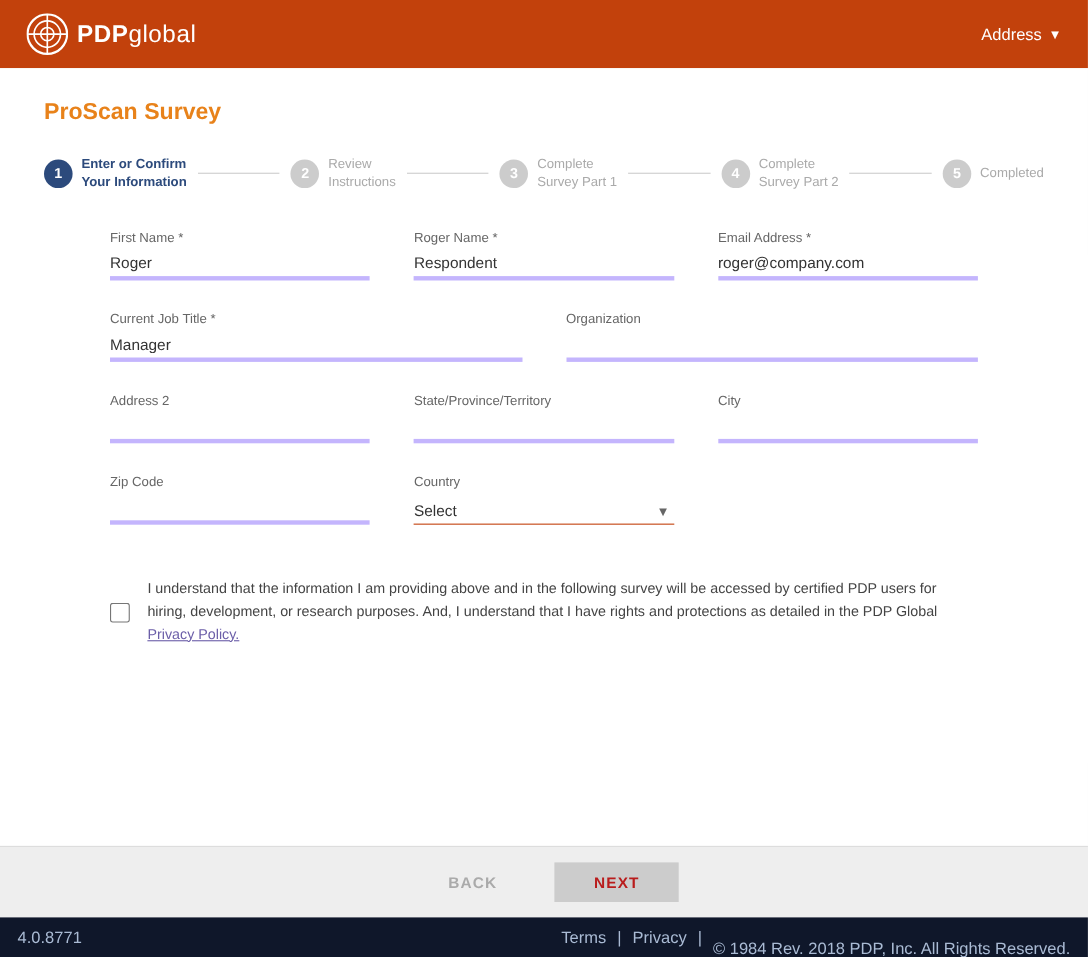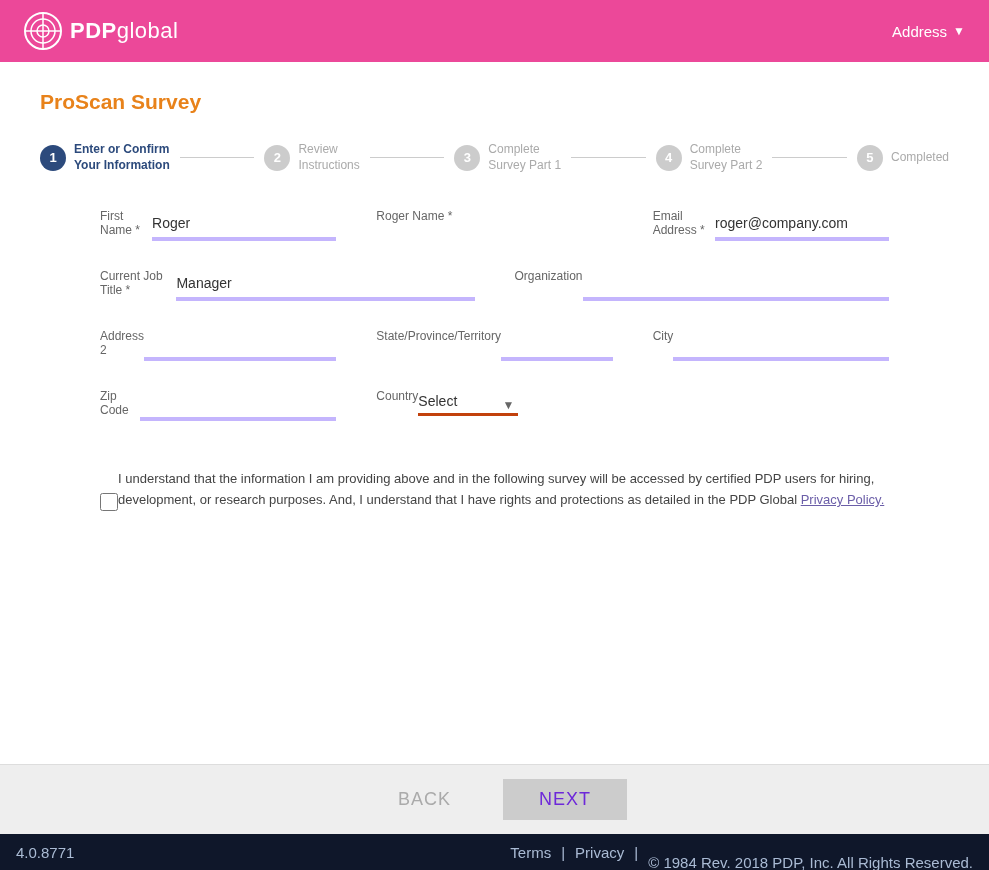--- a/index.html
+++ b/index.html
@@ -1,20 +1,20 @@
 <!DOCTYPE html>
 <html><head>
   <meta charset="utf-8">
   <style>
     * { box-sizing: border-box; margin: 0; padding: 0; }
     body { font-family: 'Segoe UI', Arial, sans-serif; background: #f5f5f5; min-height: 870px; display: flex; flex-direction: column; }
 
     
     .header {
-      background: #ec4899;
+      background: #c2410c;
       height: 62px;
       display: flex;
       align-items: center;
       justify-content: space-between;
       padding: 0 24px;
     }
     .header-logo {
       display: flex;
       align-items: center;
       gap: 8px;
@@ -112,20 +112,22 @@
       padding: 0 60px;
     }
     .form-row {
       display: flex;
       gap: 40px;
       margin-bottom: 28px;
     }
     .form-field {
       flex: 1;
       display: flex;
+      flex-direction: column;
+      justify-content: space-between;
     }
     .field-label {
       font-size: 12px;
       color: #666666;
       margin-bottom: 4px;
     }
     .field-input {
       border: none;
       border-bottom: 4px solid #c4b5fd;
       padding: 4px 0;
@@ -138,21 +140,21 @@
     .field-input::placeholder {
       color: #aaaaaa;
     }
 
     
     .select-wrapper {
       position: relative;
     }
     .field-select {
       border: none;
-      border-bottom: 3px solid #c2410c;
+      border-bottom: 1px solid #c2410c;
       padding: 4px 0;
       font-size: 14px;
       color: #333333;
       outline: none;
       background: transparent;
       width: 100%;
       appearance: none;
       cursor: pointer;
     }
     .select-arrow {
@@ -162,21 +164,22 @@
       transform: translateY(-50%);
       pointer-events: none;
       color: #666;
       font-size: 12px;
     }
 
     
     .consent-section {
       padding: 20px 60px;
       display: flex;
-      align-items: flex-end;
+      align-items: center;
+      gap: 16px;
       margin-top: 20px;
     }
     .consent-checkbox {
       width: 18px;
       height: 18px;
       margin-top: 2px;
       cursor: pointer;
       flex-shrink: 0;
     }
     .consent-text {
@@ -194,34 +197,34 @@
     .button-bar {
       background: #eeeeee;
       padding: 14px 40px;
       display: flex;
       justify-content: center;
       gap: 16px;
       border-top: 1px solid #dddddd;
     }
     .btn {
       padding: 10px 36px;
-      font-size: 18px;
-      font-weight: 400;
+      font-size: 14px;
+      font-weight: 700;
       border: none;
       cursor: pointer;
       letter-spacing: 1px;
       text-transform: uppercase;
     }
     .btn-back {
       background: transparent;
       color: #aaaaaa;
     }
     .btn-next {
       background: #cccccc;
-      color: #6d28d9;
+      color: #b91c1c;
     }
 
     
     .bottom-footer {
       background: #0f172a;
       height: 36px;
       display: flex;
       align-items: center;
       justify-content: space-between;
       padding: 0 16px;
@@ -307,20 +310,21 @@
 
   <div class="form-section">
 
     <div class="form-row">
       <div class="form-field">
         <label class="field-label">First Name *</label>
         <input class="field-input" type="text" value="Roger" style="">
       </div>
       <div class="form-field">
         <label class="field-label">Roger Name *</label>
+        <input class="field-input" type="text" value="Respondent" style="">
       </div>
       <div class="form-field">
         <label class="field-label">Email Address *</label>
         <input class="field-input" type="email" value="roger@company.com" style="">
       </div>
     </div>
 
     <div class="form-row">
       <div class="form-field">
         <label class="field-label">Current Job Title *</label>

